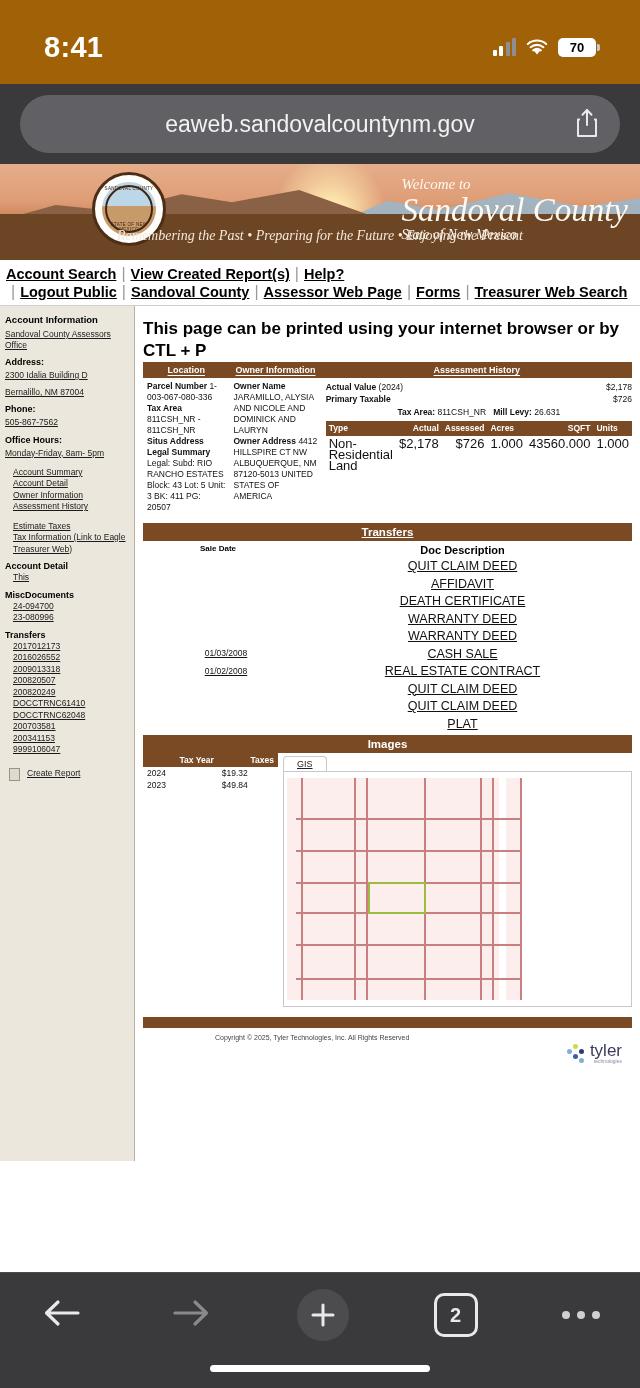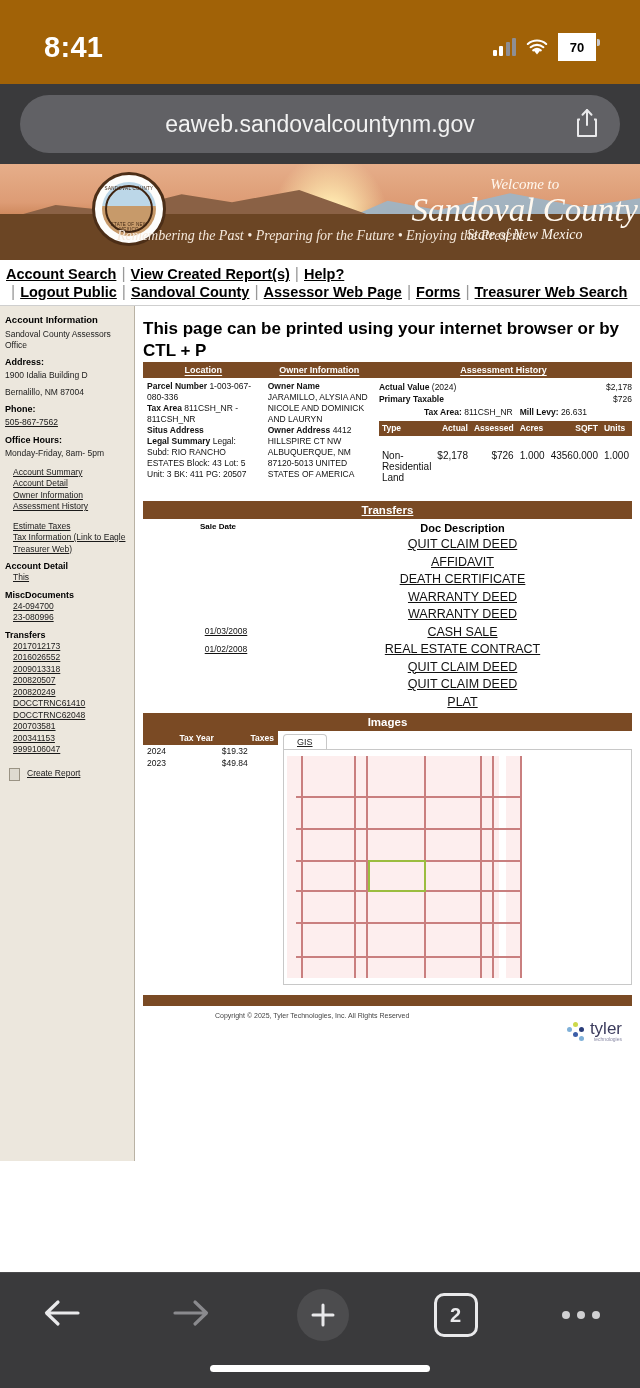--- a/index.html
+++ b/index.html
@@ -21,21 +21,21 @@
   .sb-time { color:#fff; font-size:29px; font-weight:600; letter-spacing:0.3px; }
   .sb-right { display:flex; align-items:center; gap:10px; }
   .cell-bars { display:flex; align-items:flex-end; gap:2.5px; height:17px; }
   .cell-bars i { display:block; width:4px; background:#fff; border-radius:1px; }
   .cell-bars i:nth-child(1){ height:6px; }
   .cell-bars i:nth-child(2){ height:10px; }
   .cell-bars i:nth-child(3){ height:14px; background:#8e8e93; }
   .cell-bars i:nth-child(4){ height:18px; background:#8e8e93; }
   .wifi { width:22px; height:17px; position:relative; }
   .batt {
-    width:38px; height:28px; border-radius:0; background:#fff;
+    width:38px; height:19px; border-radius:5px; background:#fff;
     display:flex; align-items:center; justify-content:center; position:relative;
   }
   .batt span { color:#000; font-size:13px; font-weight:700; }
   .batt:after{
     content:""; position:absolute; right:-4px; top:6px; width:3px; height:7px;
     background:#c9c9cd; border-radius:0 2px 2px 0;
   }
 
   
   .urlbar-wrap {
@@ -66,37 +66,37 @@
   .ground { position:absolute; left:0; top:50px; width:640px; height:46px; background:#6b4524; }
   .seal {
     position:absolute; left:92px; top:8px; width:74px; height:74px; border-radius:50%;
     background:#fdfdfb; border:3px solid #4c2e17;
     display:flex; align-items:center; justify-content:center; overflow:hidden;
   }
   .seal-inner { width:54px; height:54px; border-radius:50%; background:linear-gradient(#bcd7e8 0 45%, #c79a6a 45% 100%); position:relative;}
   .seal-ring { position:absolute; inset:3px; border-radius:50%; border:2px solid #3f2512; }
   .seal-txt { position:absolute; width:100%; text-align:center; font-size:4.5px; color:#3f2512; letter-spacing:.3px;}
   .seal-txt.t { top:4px; } .seal-txt.b { bottom:4px; }
-  .bannertext { position:absolute; right:2px; top:12px; text-align:center; color:#fff8ef; }
+  .bannertext { position:absolute; right:12px; top:12px; text-align:left; color:#fff8ef; }
   .welcome { font-family:"Liberation Serif", serif; font-style:italic; font-size:15px; }
   .countyname { font-family:"Liberation Serif", serif; font-style:italic; font-size:33px; line-height:34px; font-weight:400;}
   .statename { font-family:"Liberation Serif", serif; font-style:italic; font-size:14px; }
   .motto { position:absolute; left:0; top:64px; width:640px; text-align:center;
     font-family:"Liberation Serif", serif; font-style:italic; font-size:14px; color:#f5e9dc; }
 
   
   .navbar { width:640px; background:#fff; padding:5px 6px 4px 6px; border-bottom:1px solid #cfcfcf; }
   .navbar a { color:#000; font-size:14.5px; font-weight:bold; text-decoration:underline; white-space:nowrap;}
   .navbar .sep { color:#999; font-weight:normal; padding:0 5px; }
 
   
   .cols { display:flex; width:640px; height:855px; }
   .sidebar { width:135px; background:#ece7dd; border-right:1px solid #b9b2a4; padding:8px 5px 0 5px; }
   .sidebar h4 { font-size:9.5px; margin-bottom:4px; }
-  .sidebar p { font-size:8.5px; line-height:11px; margin-bottom:6px; color:#1c1c1c;}
+  .sidebar p { font-size:8.5px; line-height:11px; margin-bottom:6px; color:#1c1c1c;text-decoration:underline;}
   .sidebar .lbl { font-size:9px; font-weight:bold; margin:4px 0 3px; }
   .sidebar a { display:block; font-size:8.5px; color:#1a1a1a; text-decoration:underline; line-height:11.5px;}
   .sidelinks { margin-top:8px; padding-left:8px; }
   .sidegrp { margin-top:6px; }
   .sidegrp .gh { font-size:9px; font-weight:bold; margin-bottom:1px;}
   .sidegrp .items { padding-left:8px; }
   .createrow { display:flex; align-items:center; gap:7px; margin-top:12px; padding-left:4px; }
   .chk { width:11px; height:13px; border:1px solid #9a9384; background:#dedad0; }
 
   .main { flex:1; background:#fff; padding:12px 8px 0 8px; }
@@ -109,21 +109,21 @@
   .bigbar { background:#7a4a24; color:#fff; font-size:11.5px; font-weight:bold; text-align:center; padding:3px 0; }
   td.cell { vertical-align:top; font-size:8.5px; line-height:11px; padding:3px 4px 6px 4px; color:#111; }
   td.cell b { font-weight:bold; }
 
   .asmt-line { display:flex; justify-content:space-between; font-size:8.5px; line-height:12px; }
   .asmt-line .k b { font-weight:bold; }
   .asmt-sub { text-align:center; font-size:8.5px; line-height:13px; margin:1px 0 2px;}
   table.inner { width:100%; border-collapse:collapse; margin-top:2px;}
   table.inner th { background:#7a4a24; color:#fff; font-size:8.5px; padding:2px 3px; text-align:left;}
   table.inner th.r { text-align:right; }
-  table.inner td { font-size:10px; padding:14px 3px; color:#111; vertical-align:top;}
+  table.inner td { font-size:13px; padding:2px 3px; color:#111; vertical-align:top;}
   table.inner td.r { text-align:right; }
 
   .xfer-head { display:flex; font-size:8.5px; font-weight:bold; padding:3px 0 1px 0;}
   .xfer-head .d { width:150px; text-align:center; font-size:8px;}
   .xfer-head .t { flex:1; text-align:center; font-size:11px;}
   .xfer-row { display:flex; align-items:center; line-height:16.5px; }
   .xfer-row .d { width:150px; text-align:center; font-size:8.5px; }
   .xfer-row .d a { color:#111; text-decoration:underline;margin-left:16px; }
   .xfer-row .t { flex:1; text-align:center; }
   .xfer-row .t a { color:#111; font-size:12.5px; text-decoration:underline; }
@@ -233,21 +233,21 @@
     <div class="navbar">
       <a>Account Search</a><span class="sep">|</span><a>View Created Report(s)</a><span class="sep">|</span><a>Help?</a><span class="sep">|</span><a>Logout Public</a><span class="sep">|</span><a>Sandoval County</a><span class="sep">|</span><a>Assessor Web Page</a><span class="sep">|</span><a>Forms</a><span class="sep">|</span><a>Treasurer Web Search</a>
     </div>
 
     <div class="cols">
 
       <div class="sidebar">
         <h4>Account Information</h4>
         <p>Sandoval County Assessors Office</p>
         <div class="lbl">Address:</div>
-        <p>1900 Idalia Building D</p>
+        <p>2300 Idalia Building D</p>
         <p>Bernalillo, NM 87004</p>
         <div class="lbl">Phone:</div>
         <a>505-867-7562</a>
         <div class="lbl" style="margin-top:6px">Office Hours:</div>
         <p>Monday-Friday, 8am- 5pm</p>
 
         <div class="sidelinks">
           <a>Account Summary</a>
           <a>Account Detail</a>
           <a>Owner Information</a>

